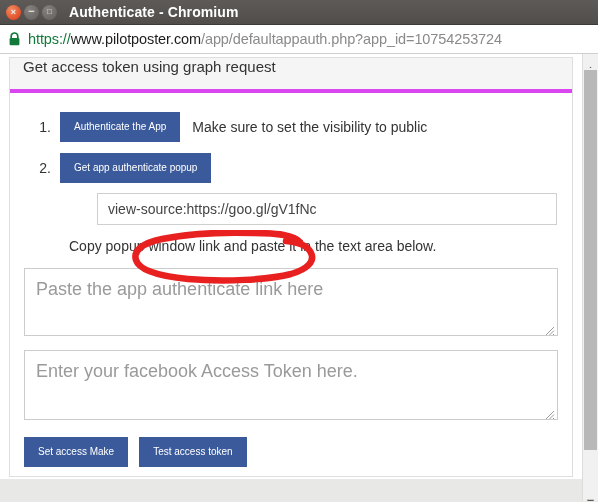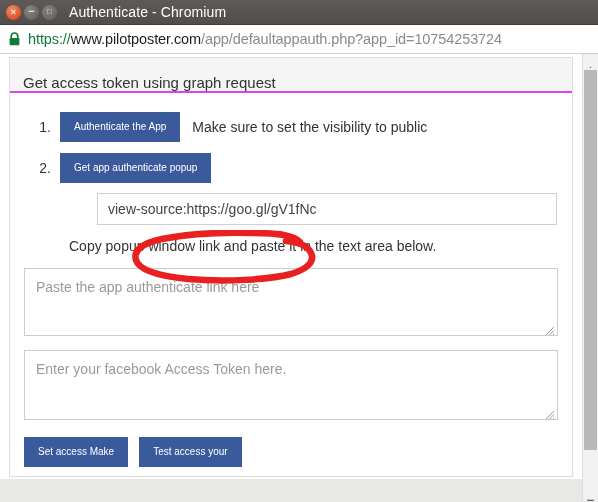--- a/index.html
+++ b/index.html
@@ -60,21 +60,21 @@
   .wbtn .glyph { font-weight: bold; font-size: 9px; }
   .wbtn.min .glyph { font-size: 11px; position: relative; top: -1px; }
   .wbtn.max .glyph { font-size: 8px; }
 
   .win-title {
     flex: 1;
     text-align: left;
     margin-left: 12px;
     color: #ffffff;
     font-size: 14px;
-    font-weight: normal;
+    font-weight: bold;
     letter-spacing: 0.1px;
     white-space: nowrap;
     overflow: hidden;
   }
 
   
   .addressbar {
     position: relative;
     height: 29px;
     background: #ffffff;
@@ -127,23 +127,23 @@
     top: 3px;
     right: 9px;
     bottom: 24px;
     border: 1px solid #dedede;
     background: #ffffff;
     box-sizing: border-box;
   }
   .card-header {
     height: 35px;
     background: #f5f5f5;
-    border-bottom: 2px solid #d946ef;
-    display: flex;
-    align-items: flex-end;
+    border-bottom: 4px solid #d946ef;
+    display: flex;
+    align-items: flex-start;
     padding-left: 13px;
     box-sizing: border-box;
   }
   .card-header .title {
     font-size: 15px;
     color: #333333;
   }
   .card-body {
     position: relative;
     padding: 0;
@@ -223,21 +223,21 @@
     margin: 14px 14px 0 14px;
     position: relative;
   }
   .ta-wrap.second { }
   textarea.ta {
     display: block;
     width: 100%;
     border: 1px solid #cccccc;
     background: #ffffff;
     font-family: "Liberation Sans", sans-serif;
-    font-size: 14px;
+    font-size: 18px;
     color: #333333;
     padding: 10px 11px;
     box-sizing: border-box;
     outline: none;
     resize: none;
     overflow: hidden;
   }
   textarea.ta::placeholder { color: #9a9a9a; }
   textarea.ta.one { height: 68px; }
   textarea.ta.two { height: 70px; }
@@ -390,21 +390,21 @@
             <textarea class="ta two" placeholder="Enter your facebook Access Token here." style=""></textarea>
             <span class="resize-grip">
               <svg viewBox="0 0 11 11" width="11" height="11" xmlns="http://www.w3.org/2000/svg">
                 <path d="M10 2 L2 10 M10 5.5 L5.5 10 M10 9 L9 10" stroke="#9b9b9b" stroke-width="1" fill="none"></path>
               </svg>
             </span>
           </div>
 
           <div class="btn-row">
             <button class="btn">Set access Make</button>
-            <button class="btn">Test access your</button>
+            <button class="btn">Test access token</button>
           </div>
 
         </div>
       </div>
 
       <span class="annotation">
         <svg viewBox="0 0 195 54" width="195" height="54" xmlns="http://www.w3.org/2000/svg">
           <path d="M172 12
                    C 166 5, 150 3, 125 3
                    C 96 2, 60 4, 34 9

